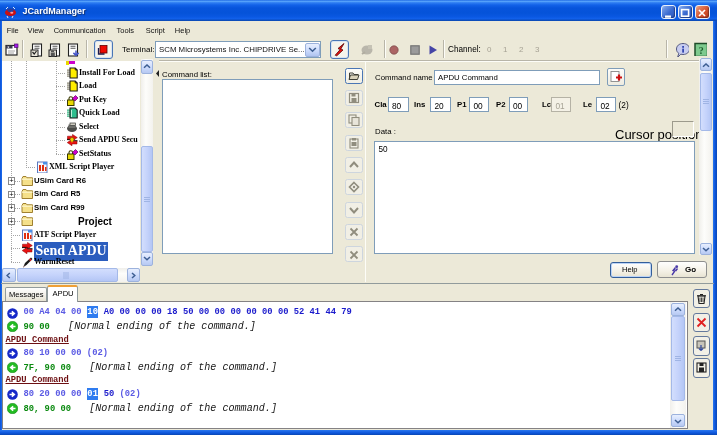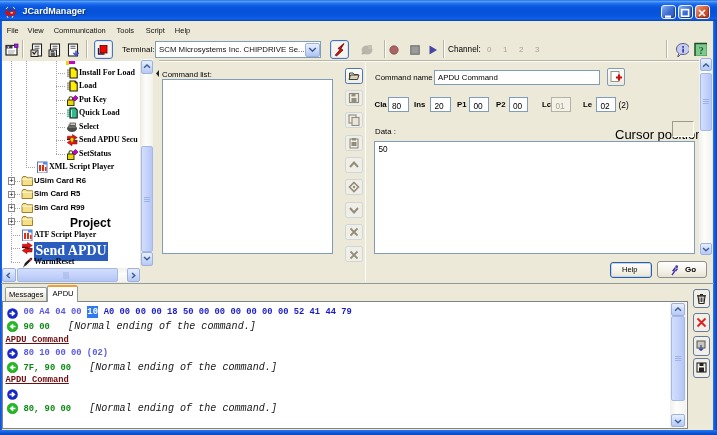--- a/index.html
+++ b/index.html
@@ -216,21 +216,21 @@
       <path d="M1 4.2 L11.5 4.2" stroke="#fdf6cf" stroke-width="1.2"></path>
     </svg>
 <span class="a ns" style="left:34px;top:202.8px;font-weight:bold;font-size:7.8px;font-family:'Liberation Sans';">Sim Card R99</span>
 <div class="hdot" style="left:11px;top:221.2px;width:9px;"></div>
 <div class="a" style="left:7.5px;top:217.8px;width:7.5px;height:7.5px;border:1px solid #888;background:#fff;"></div>
 <span class="a" style="left:9.2px;top:217.7px;font-size:7.5px;line-height:7px;color:#000;">+</span>
 <svg class="a" style="left:21px;top:215.25px;" width="12" height="12" viewBox="0 0 12 12">
       <path d="M1 3.5 L1 10.5 L11.5 10.5 L11.5 2.8 L6 2.8 L5 1.5 L2 1.5 Z" fill="#f5e089" stroke="#a08030" stroke-width="1"></path>
       <path d="M1 4.2 L11.5 4.2" stroke="#fdf6cf" stroke-width="1.2"></path>
     </svg>
-<span class="a ns" style="left:38px;top:216.2px;font-weight:bold;font-size:12px;font-family:'Liberation Sans';padding-left:32px;">Project</span>
+<span class="a ns" style="left:46px;top:216.2px;font-weight:bold;font-size:10px;font-family:'Liberation Sans';padding-left:32px;">Project</span>
 <div class="hdot" style="left:11px;top:234.8px;width:9px;"></div>
 <svg class="a" style="left:21px;top:228.75px;" width="12" height="12" viewBox="0 0 12 12">
       <rect x="1.5" y="1" width="9.5" height="11" fill="#f8faff" stroke="#5a78c0" stroke-width="1"></rect>
       <rect x="7" y="1" width="4" height="2.5" fill="#4a90e8"></rect>
       <rect x="3" y="4" width="2" height="6" fill="#e03010"></rect>
       <rect x="6" y="4" width="2" height="6" fill="#e03010"></rect>
       <rect x="9" y="6" width="1.5" height="4" fill="#e03010"></rect>
     </svg>
 <span class="a ns" style="left:34px;top:229.8px;font-weight:bold;font-size:8px;font-family:'Liberation Serif';">ATF Script Player</span>
 <div class="hdot" style="left:11px;top:248.2px;width:9px;"></div>
@@ -411,20 +411,21 @@
 <svg class="a" style="left:6.5px;top:362.1px;" width="11" height="11" viewBox="0 0 11 11">
       <circle cx="5.5" cy="5.5" r="5.3" fill="#22bb22" stroke="#0a7a0a" stroke-width="0.5"></circle>
       <path d="M8.5 5.5 h-4 M6.2 3.3 L3.7 5.5 L6.2 7.7" stroke="#fff" stroke-width="1.6" fill="none"></path>
     </svg>
 <span class="a mono" style="left:23.5px;top:361.8px;line-height:11.5px;"><span class="gr">7F, 90 00</span><span class="it">   [Normal ending of the command.]</span></span>
 <span class="a mono" style="left:5.5px;top:375.4px;line-height:11.5px;"><span style="color:#6d0f12;text-decoration:underline;">APDU Command</span></span>
 <svg class="a" style="left:6.5px;top:389.4px;" width="11" height="11" viewBox="0 0 11 11">
       <circle cx="5.5" cy="5.5" r="5.3" fill="#1628c8"></circle>
       <path d="M2.5 5.5 h4 M4.8 3.3 L7.3 5.5 L4.8 7.7" stroke="#fff" stroke-width="1.6" fill="none"></path>
     </svg>
+<span class="a mono" style="left:23.5px;top:389.1px;line-height:11.5px;"><span class="lb">80 20 00 00 </span><span style="background:#2f7cf0;color:#fff;padding:1px 0.5px;">01</span><span class="db"> 50</span><span class="lb"> (02)</span></span>
 <svg class="a" style="left:6.5px;top:403.05px;" width="11" height="11" viewBox="0 0 11 11">
       <circle cx="5.5" cy="5.5" r="5.3" fill="#22bb22" stroke="#0a7a0a" stroke-width="0.5"></circle>
       <path d="M8.5 5.5 h-4 M6.2 3.3 L3.7 5.5 L6.2 7.7" stroke="#fff" stroke-width="1.6" fill="none"></path>
     </svg>
 <span class="a mono" style="left:23.5px;top:402.8px;line-height:11.5px;"><span class="gr">80, 90 00</span><span class="it">   [Normal ending of the command.]</span></span>
 <div class="a sbtrack-v" style="left:670px;top:302px;width:15.5px;height:126px;"></div>
 <div class="a sbbtn" style="left:670.5px;top:302.5px;width:14.5px;height:13px;"></div>
 <svg class="a" style="left:674px;top:307px;" width="8" height="5" viewBox="0 0 8 5">
       <path d="M1 3.8 L4 1 L7 3.8" stroke="#3d5e92" stroke-width="1.5" fill="none"></path>
     </svg>

